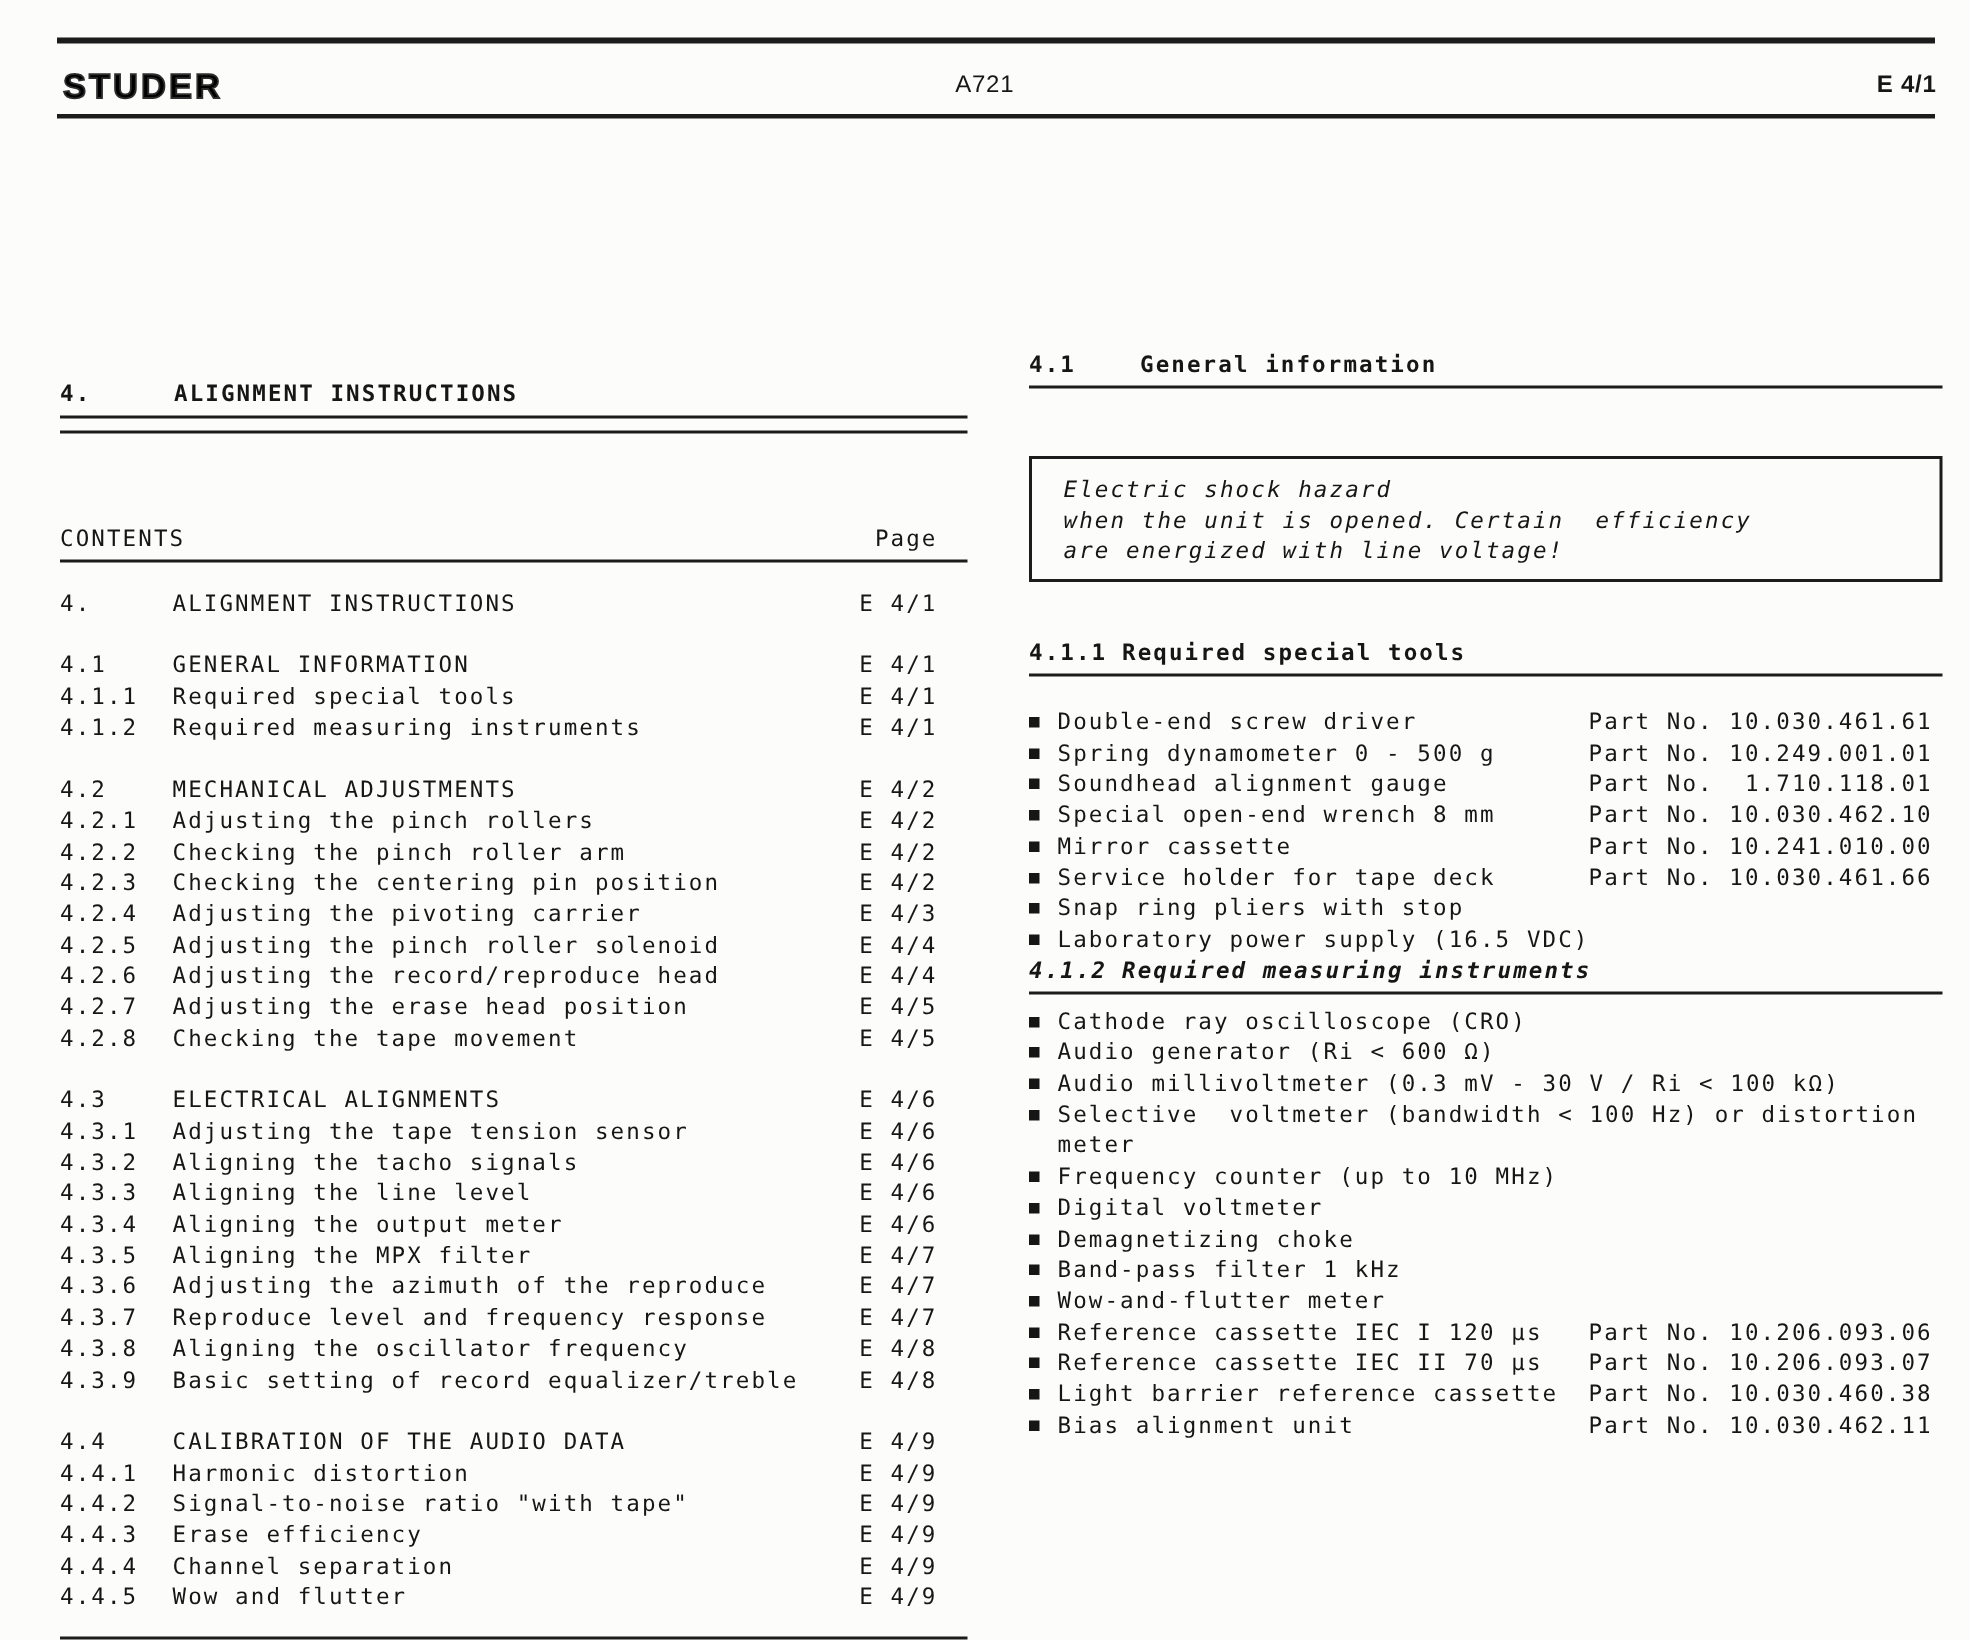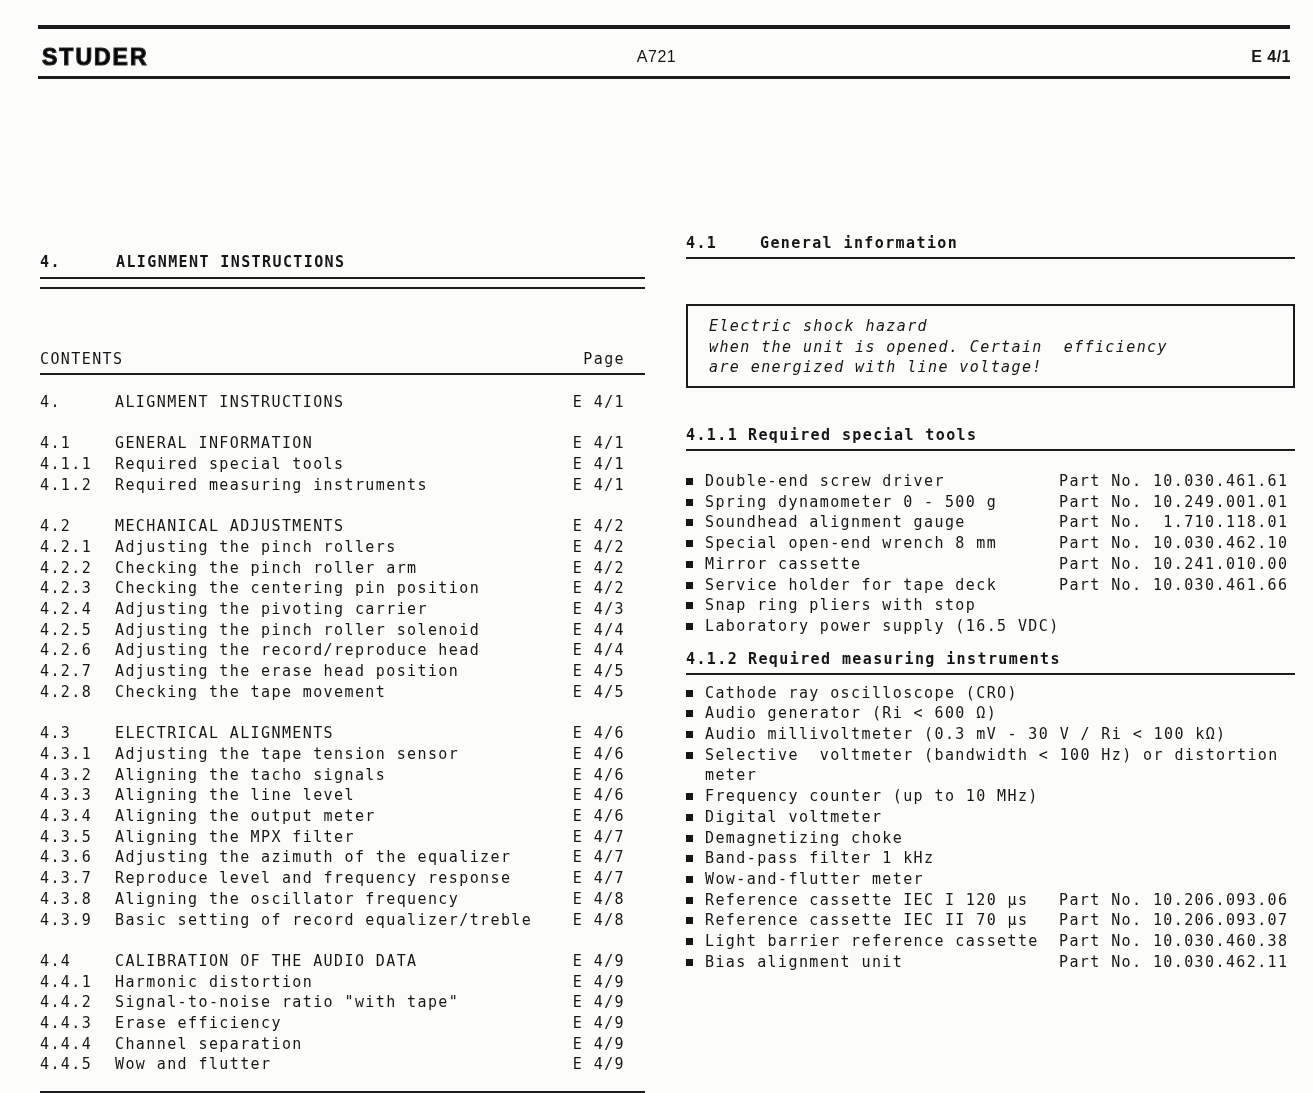--- a/index.html
+++ b/index.html
@@ -59,21 +59,21 @@
   .h-num-2 { display: inline-block; width: 62px; }
   .r-rule { margin-top: 4px; height: 2px; background: #1c1c1c; }
 
   .caution-box { margin-top: 45px; box-sizing: border-box; height: 84px;
     border: 2px solid #1c1c1c; padding: 10px 8px 8px 21px; display: flex; }
   .caution-label { width: 100px; flex: none; line-height: 20.7px; white-space: pre; }
   .caution-lines div { line-height: 20.7px; white-space: pre; font-style: italic; }
 
   .h-tools { margin-top: 37px; }
   .tool-list { margin-top: 20px; }
-  .h-instr { margin-top: 12px; }
+  .h-instr { margin-top: 0; font-style: italic; }
   .instr-list { margin-top: 8px; }
 
   .item-row { display: flex; align-items: flex-start; line-height: 20.7px; }
   .bullet { flex: none; width: 7px; height: 7px; background: #161616;
     margin-top: 7px; margin-right: 12px; }
   .item-name { flex: 1; white-space: pre-wrap; min-width: 0; }
   .item-part { flex: none; width: 236px; white-space: pre; }
 </style>
 </head>
 <body>
@@ -207,21 +207,21 @@
       </div>
 
       <div class="toc-row">
         <span class="toc-num">4.3.5</span>
         <span class="toc-title">Aligning the MPX filter</span>
         <span class="toc-page">E 4/7</span>
       </div>
 
       <div class="toc-row">
         <span class="toc-num">4.3.6</span>
-        <span class="toc-title">Adjusting the azimuth of the equalizer</span>
+        <span class="toc-title">Adjusting the azimuth of the reproduce</span>
         <span class="toc-page">E 4/7</span>
       </div>
 
       <div class="toc-row">
         <span class="toc-num">4.3.7</span>
         <span class="toc-title">Reproduce level and frequency response</span>
         <span class="toc-page">E 4/7</span>
       </div>
 
       <div class="toc-row">

